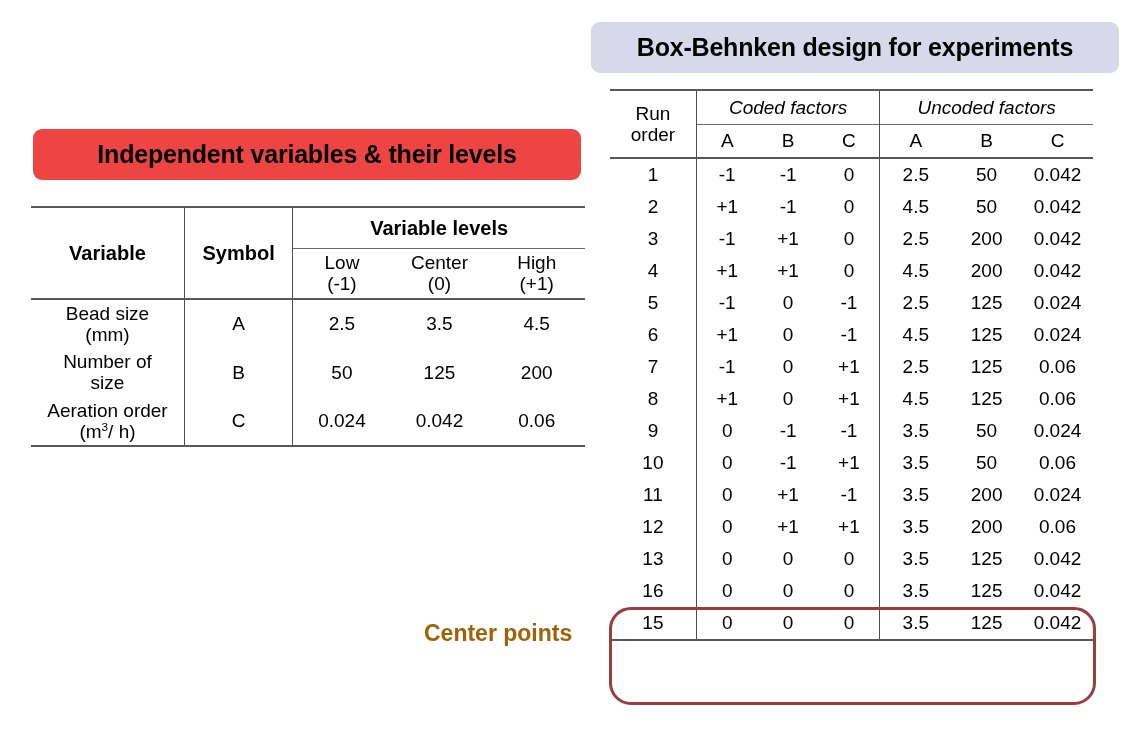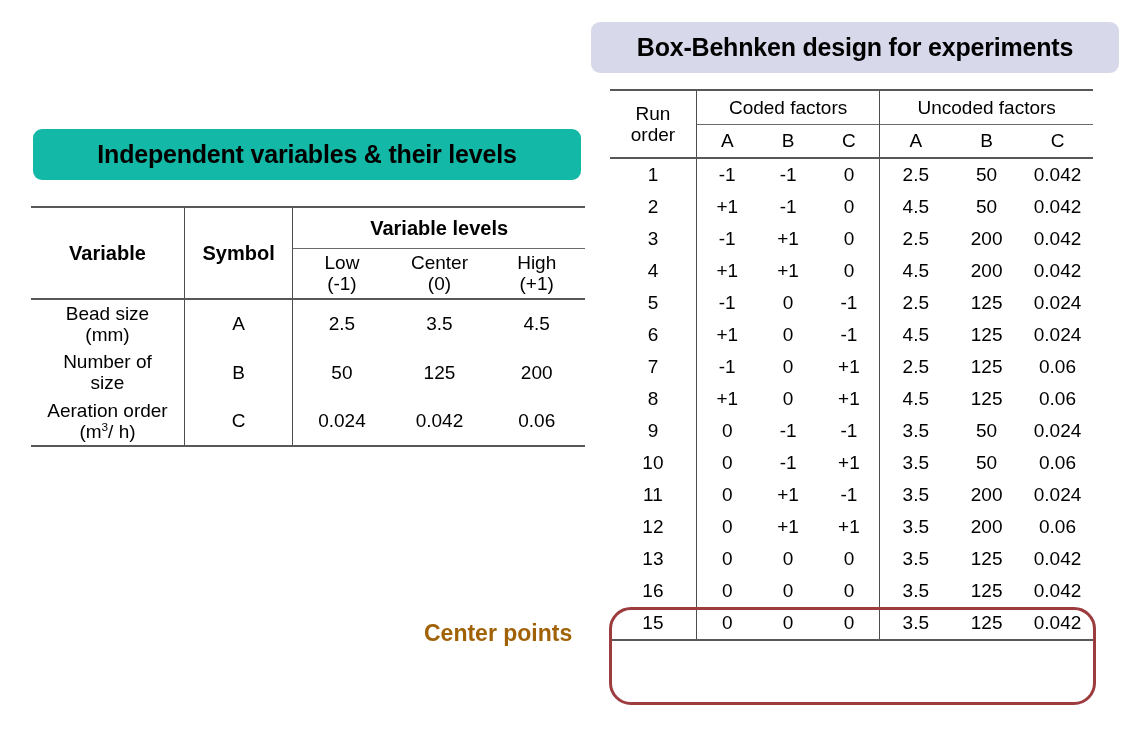--- a/index.html
+++ b/index.html
@@ -72,21 +72,21 @@
   .hdr-h { height: 34px; }
   .two-line { line-height: 1.18; }
   .sub { font-size: 0.62em; vertical-align: super; line-height: 0; }
 
   
   #table-right { left: 610px; top: 89px; width: 483px; }
   #table-right td { padding: 1px 2px; height: 30px; }
   #table-right .run-col { width: 82px; }
   #table-right .c-col { width: 57px; }
   #table-right .u-col { width: 67px; }
-  #table-right .grp-hdr { font-size: 19px; height: 31px; }
+  #table-right .grp-hdr { font-size: 19px; height: 31px; font-style: italic; }
 
   
   #center-points-label {
     position: absolute;
     left: 424px;
     top: 620px;
     font-size: 23px;
     font-weight: bold;
     color: #a16207;
     white-space: nowrap;
@@ -99,21 +99,21 @@
     height: 98px;
     border: 3px solid #9c3c3f;
     border-radius: 22px;
     box-sizing: border-box;
     pointer-events: none;
   }
 </style>
 </head>
 <body>
 
-<div class="banner" id="banner-left" style="background: #14b8a6;">
+<div class="banner" id="banner-left" style="background: #ef4444;">
   <span>Independent variables &amp; their levels</span>
 </div>
 
 <div class="banner" id="banner-right" style="background: rgb(215, 217, 234);">
   <span>Box-Behnken design for experiments</span>
 </div>
 
 <table class="sci-table" id="table-left">
   <tbody>
     <tr>

